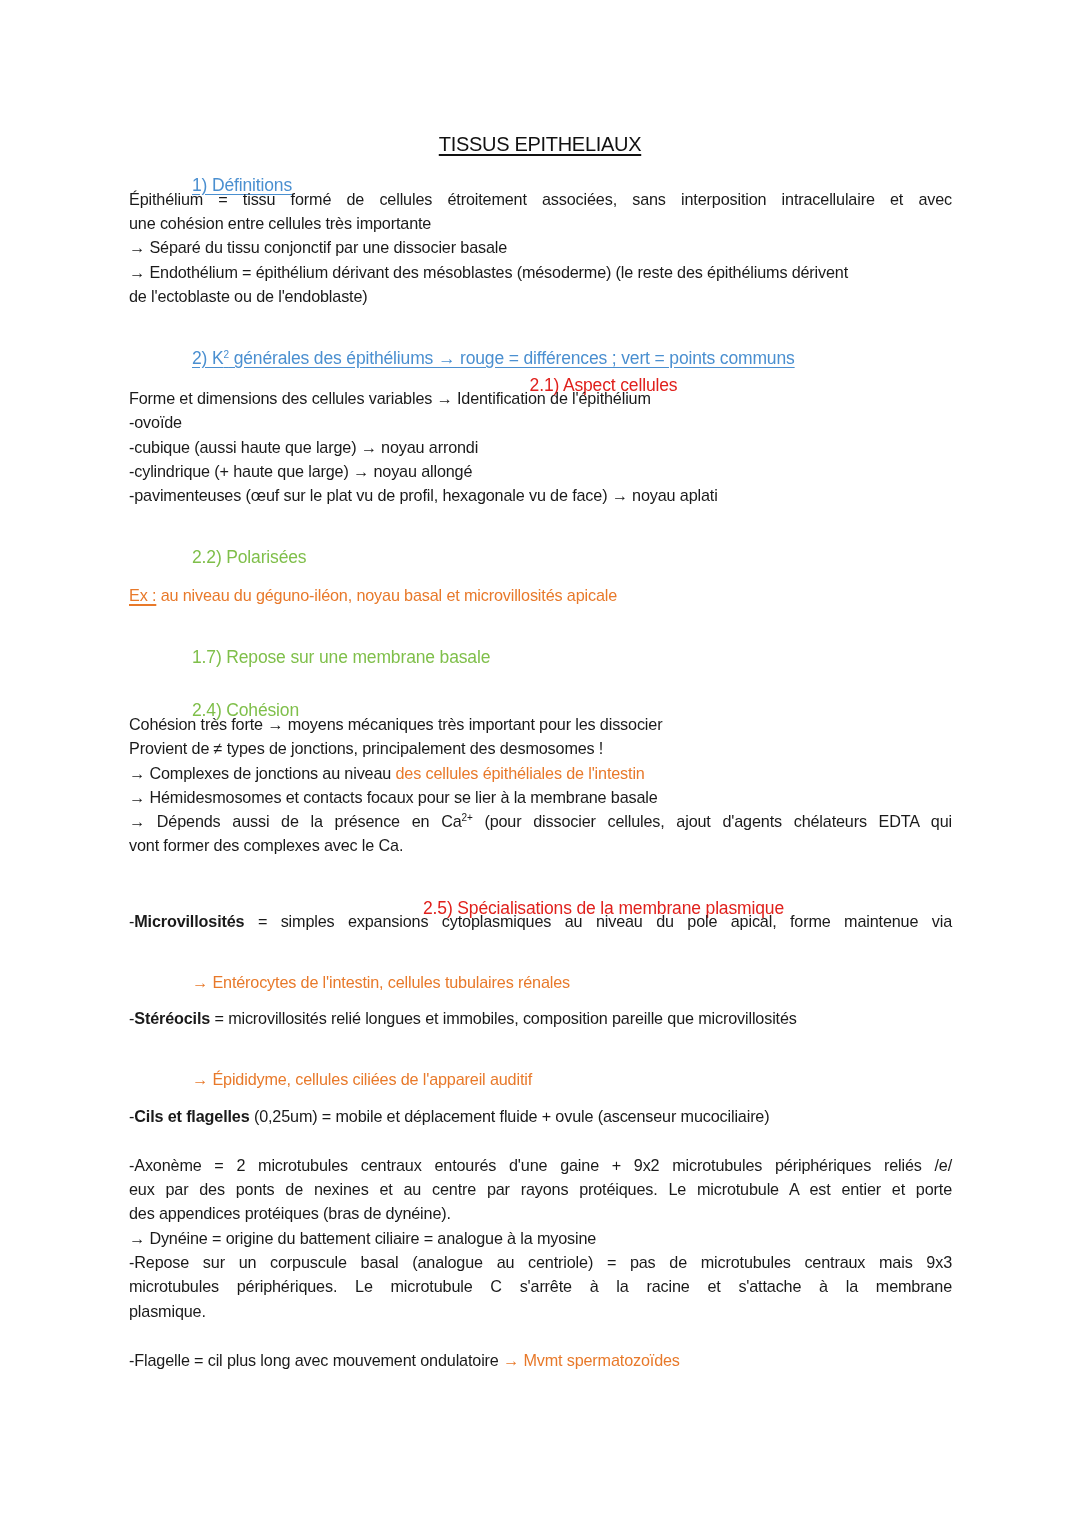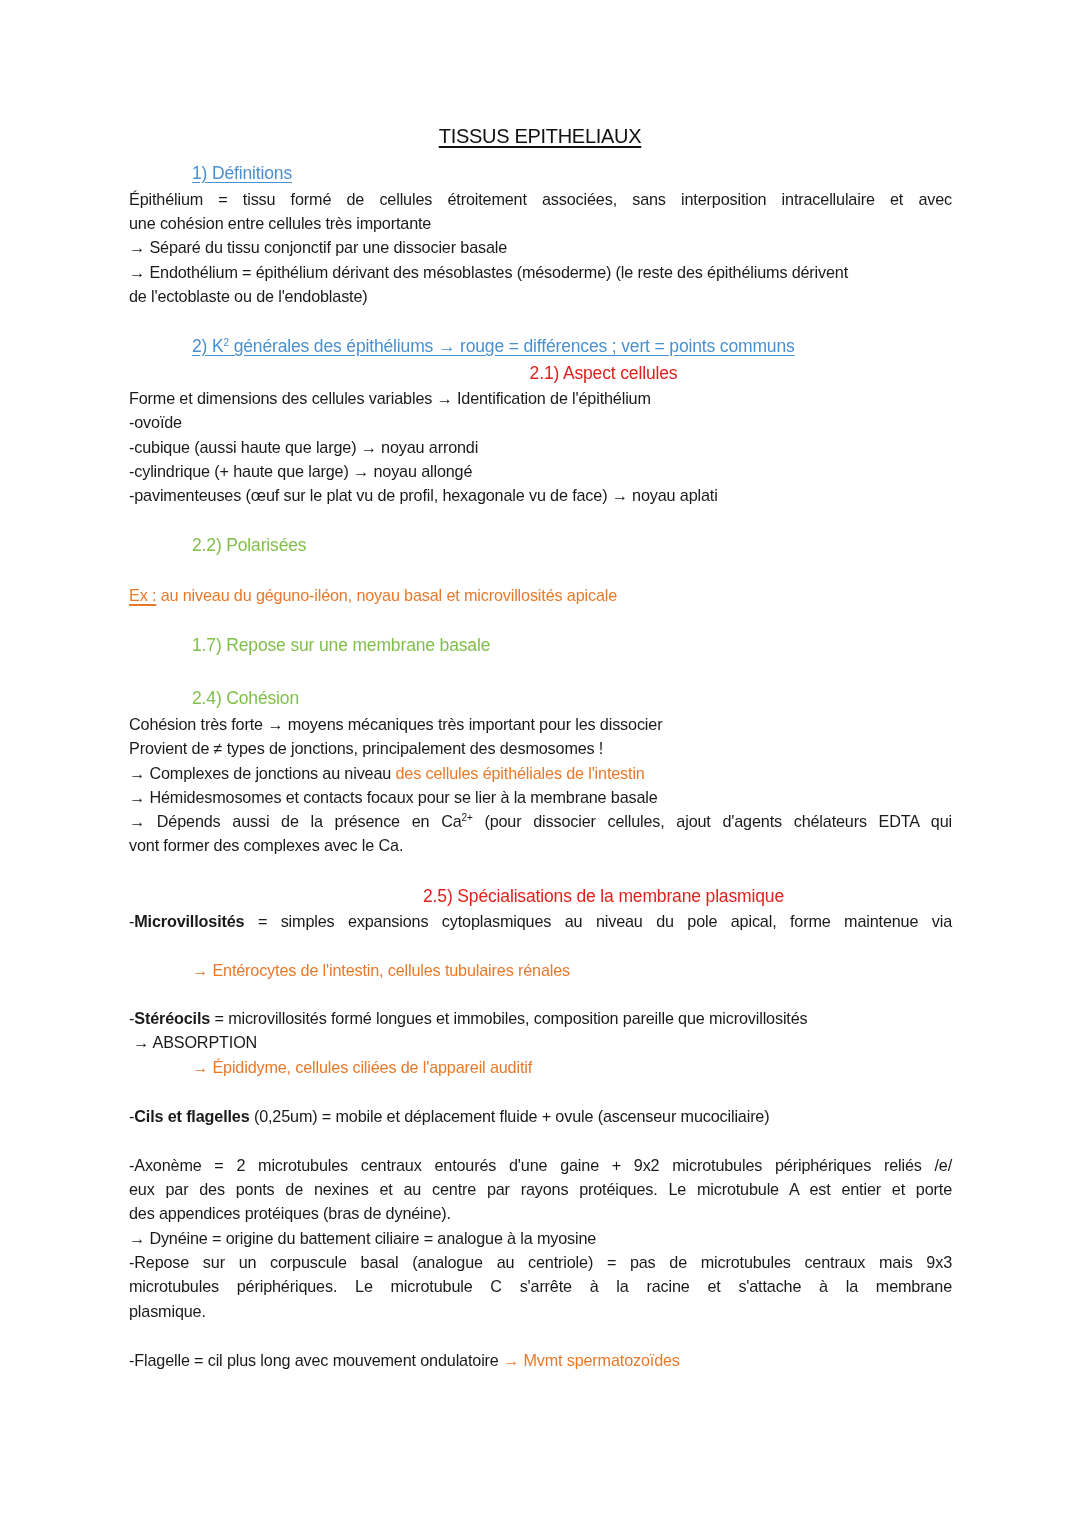--- a/index.html
+++ b/index.html
@@ -8,23 +8,23 @@
       font-family: "Liberation Sans", "DejaVu Sans", sans-serif;
       color: #1a1a1a;
     }
     .page { position: absolute; left: 0; top: 0; width: 1080px; height: 1528px; }
     .ln {
       position: absolute; left: 129px; width: 823px;
       font-size: 16.2px; line-height: 24.4px; white-space: nowrap;
       letter-spacing: -0.15px;
     }
     .just { text-align: justify; text-align-last: justify; white-space: normal; }
-    .ind { left: 192px; }
+    .ind { left: 192px; margin-top: 12px; }
     .title {
-      position: absolute; left: 0; width: 1080px; top: 123px;
+      position: absolute; left: 0; width: 1080px; top: 131px;
       text-align: center; font-size: 20px; line-height: 26px;
       text-decoration: underline; text-underline-offset: 3px; color: #111;
       letter-spacing: -0.3px;
     }
     .h-blue { color: #4a8fd0; text-decoration: underline; text-underline-offset: 3px; font-size: 17.5px; }
     .h-red { color: #e0201c; font-size: 17.5px; text-align: center; }
     .h-green { color: #7fbf4a; font-size: 17.5px; }
     .orange { color: #e8792a; }
     .ex-u { text-decoration: underline; text-decoration-thickness: 2px; text-underline-offset: 3px; }
     b { font-weight: bold; }
@@ -85,23 +85,22 @@
   </div>
   <div class="ln" style="top:833px">vont former des complexes avec le Ca.</div>
 
   <div class="ln ind h-red" style="top:884px">2.5) Spécialisations de la membrane plasmique</div>
   <div class="ln just" style="top:909px">
     <span>-</span><b>Microvillosités</b><span> = simples expansions cytoplasmiques au niveau du pole apical, forme maintenue via</span>
   </div>
   <div class="ln ind orange" style="top:958px">→ Entérocytes de l'intestin, cellules tubulaires rénales</div>
 
   <div class="ln" style="top:1006px">
-    <span>-</span><b>Stéréocils</b><span> = microvillosités formé longues et immobiles, composition pareille que microvillosités</span>
+    <span>-</span><b>Stéréocils</b><span> = microvillosités relié longues et immobiles, composition pareille que microvillosités</span>
   </div>
-  <div class="ln" style="top:1030px; left:133px">→ ABSORPTION</div>
   <div class="ln ind orange" style="top:1055px">→ Épididyme, cellules ciliées de l'appareil auditif</div>
 
   <div class="ln" style="top:1104px">
     <span>-</span><b>Cils et flagelles</b><span> (0,25um) = mobile et déplacement fluide + ovule (ascenseur mucociliaire)</span>
   </div>
   <div class="ln just" style="top:1153px">-Axonème = 2 microtubules centraux entourés d'une gaine + 9x2 microtubules périphériques reliés /e/</div>
   <div class="ln just" style="top:1177px">eux par des ponts de nexines et au centre par rayons protéiques. Le microtubule A est entier et porte</div>
   <div class="ln" style="top:1201px">des appendices protéiques (bras de dynéine).</div>
   <div class="ln" style="top:1226px">→ Dynéine = origine du battement ciliaire = analogue à la myosine</div>
   <div class="ln just" style="top:1250px">-Repose sur un corpuscule basal (analogue au centriole) = pas de microtubules centraux mais 9x3</div>

